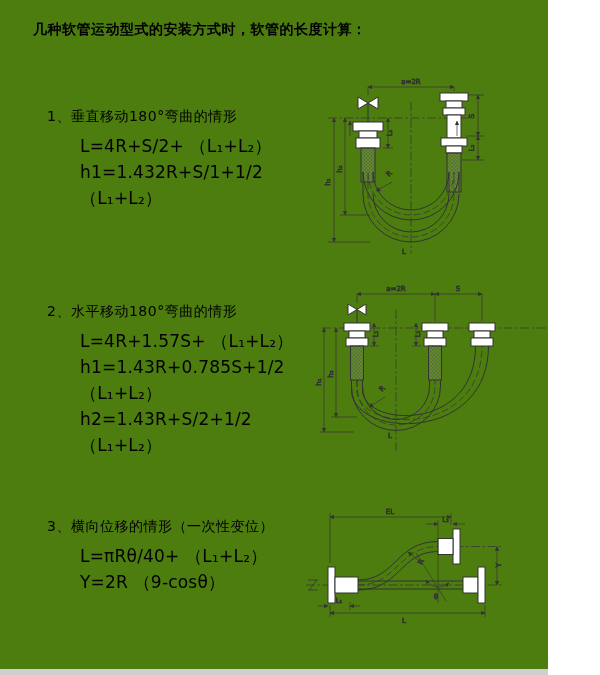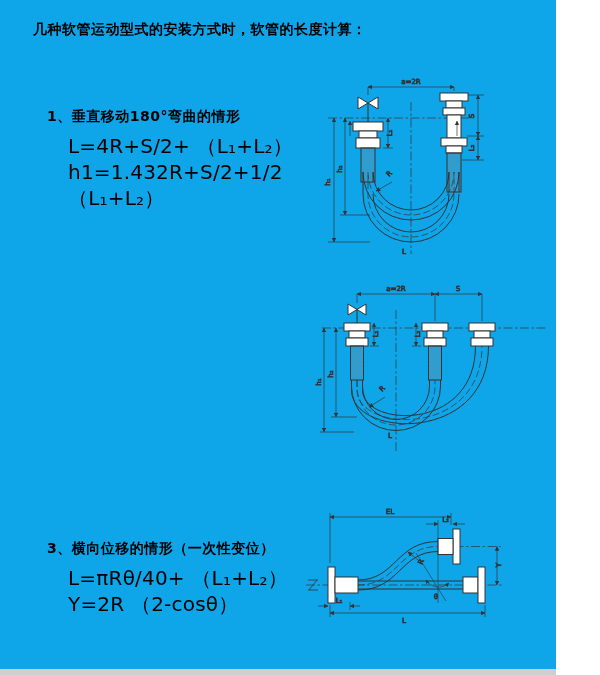--- a/index.html
+++ b/index.html
@@ -1,48 +1,54 @@
 <!DOCTYPE html>
 <html><head>
 <meta charset="utf-8">
 <style>
   html,body{margin:0;padding:0;background:#ffffff;}
   .page{
-    position:relative;width:556px;height:675px;background:#0ea5e9;overflow:hidden;
-    font-family:"DejaVu Sans","Liberation Sans",sans-serif;color:#000;
+    position:relative;width:500px;height:675px;background:#4d7c0f;overflow:hidden;
+    font-family:"DejaVu Sans","Liberation Sans",sans-serif;color:#000;padding-left:48px;
   }
   .title{
     position:absolute;left:33px;top:21px;margin:0;
     font-size:14px;font-weight:bold;letter-spacing:.5px;
   }
   .sec{position:absolute;left:47px;width:270px;}
-  .sec .heading{font-size:14px;font-weight:bold;letter-spacing:.5px;margin:0 0 7px 0;}
-  .sec .formula{font-size:20px;font-weight:500;margin-left:21px;line-height:26px;letter-spacing:.2px;}
+  .sec .heading{font-size:14px;font-weight:normal;letter-spacing:.5px;margin:0 0 7px 0;}
+  .sec .formula{font-size:17px;font-weight:500;margin-left:33px;line-height:26px;letter-spacing:.2px;}
   .diag{position:absolute;}
   .diag text{font-size:7px;fill:#222;font-family:"DejaVu Sans","Liberation Sans",sans-serif;}
   .bottom-strip{position:absolute;left:0;bottom:0;width:600px;height:6px;background:#cfcfcf;}
 </style>
 </head>
 <body>
 
 <div class="page">
 
   <h1 class="title">几种软管运动型式的安装方式时，软管的长度计算：</h1>
 
   <section class="sec" style="top:108px">
     <div class="heading">1、垂直移动180°弯曲的情形</div>
     <div class="formula">L=4R+S/2+ （L₁+L₂）</div>
-    <div class="formula">h1=1.432R+S/2+1/2 （L₁+L₂）</div>
+    <div class="formula">h1=1.432R+S/1+1/2 （L₁+L₂）</div>
   </section>
 
-
-  <section class="sec" style="top:540px">
+  <section class="sec" style="top:303px">
+    <div class="heading">2、水平移动180°弯曲的情形</div>
+    <div class="formula">L=4R+1.57S+ （L₁+L₂）</div>
+    <div class="formula">h1=1.43R+0.785S+1/2 （L₁+L₂）</div>
+    <div class="formula">h2=1.43R+S/2+1/2 （L₁+L₂）</div>
+  </section>
+
+  <section class="sec" style="top:518px">
     <div class="heading">3、横向位移的情形（一次性变位）</div>
     <div class="formula">L=πRθ/40+ （L₁+L₂）</div>
-    <div class="formula">Y=2R （2-cosθ）</div>
+    <div class="formula">Y=2R （9-cosθ）</div>
   </section>
 
   <svg class="diag" style="left:312px;top:74px" width="280" height="186" viewBox="0 0 280 186">
     <defs>
       <marker id="ar1" viewBox="0 0 8 8" refX="7.5" refY="4" markerWidth="6.5" markerHeight="6.5" orient="auto-start-reverse">
         <path d="M0,0L8,4L0,8Z" fill="#333"></path>
       </marker>
       <pattern id="ht1" width="3.5" height="3.5" patternUnits="userSpaceOnUse">
         <path d="M0,3.5L3.5,0M0,0L3.5,3.5" stroke="#888" stroke-width="0.5" fill="none"></path>
       </pattern>

